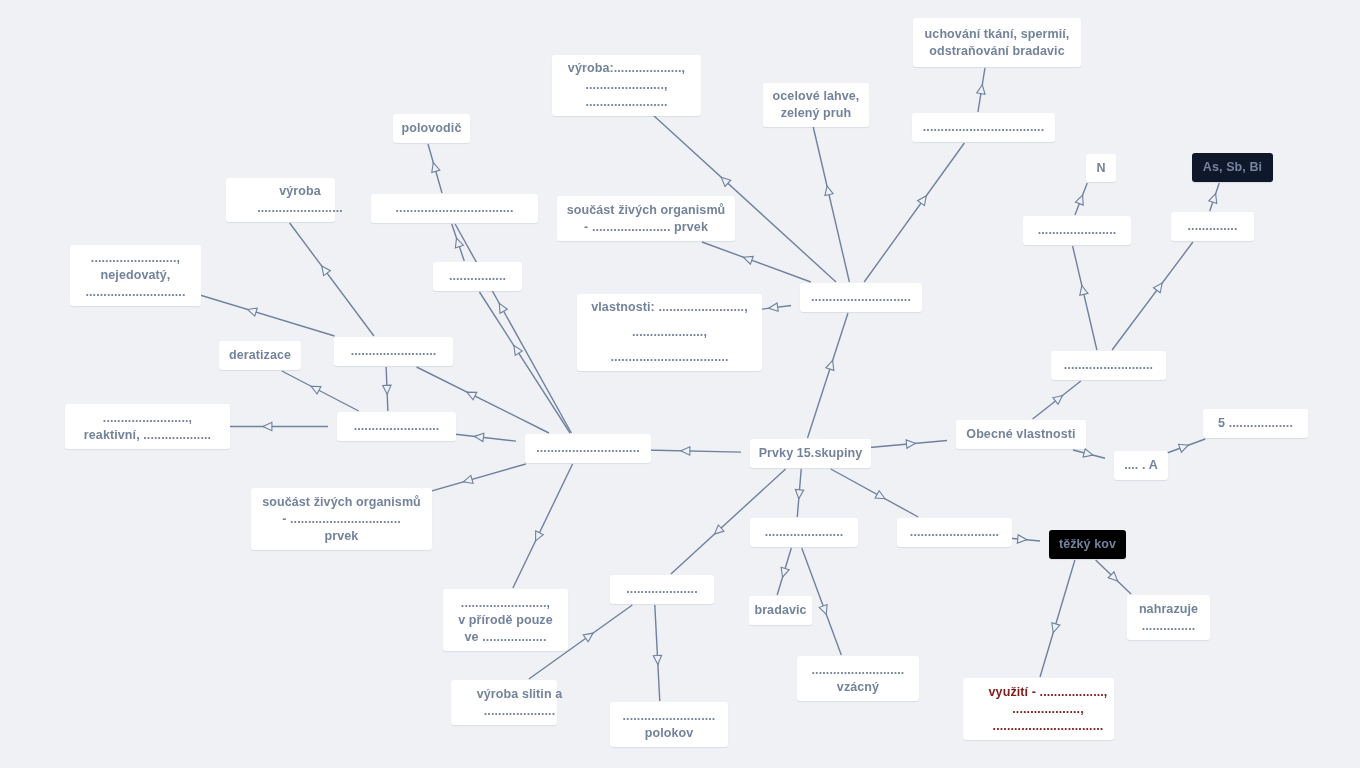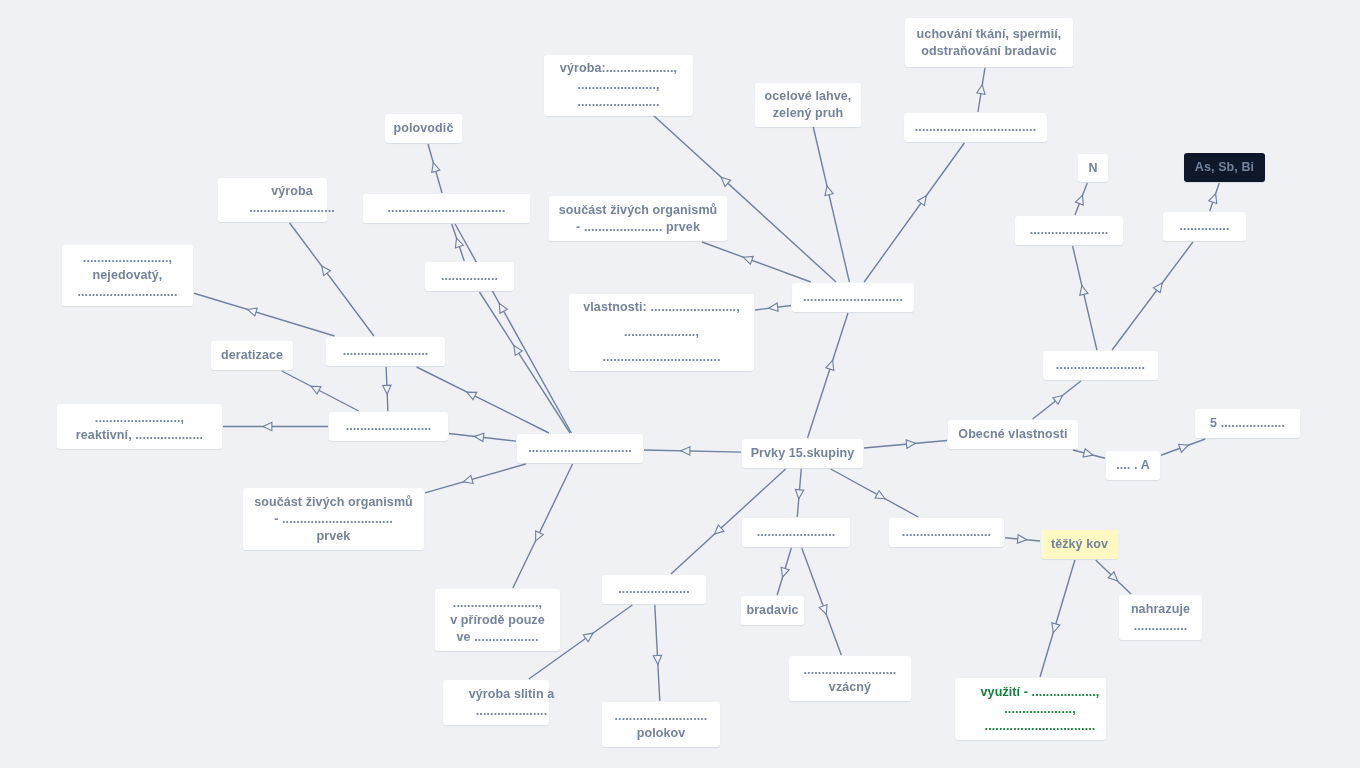--- a/index.html
+++ b/index.html
@@ -35,20 +35,21 @@
     border-radius: 3px;
     box-sizing: border-box;
     display: flex;
     flex-direction: column;
     align-items: center;
     justify-content: center;
     padding: 5px 9px;
     box-shadow: 0 1px 1px rgba(120,135,160,0.18);
     white-space: pre;
     letter-spacing: 0.1px;
+    margin-left: 8px;
   }
   .node .ln { display: block; }
 </style>
 </head>
 <body>
 
 <div id="canvas">
   <svg id="edges" viewBox="0 0 1360 768" xmlns="http://www.w3.org/2000/svg">
       <g>
         <line x1="741" y1="452.1179775280899" x2="644" y2="449.938202247191" stroke="#6f819f" stroke-width="1.4"></line>
@@ -229,22 +230,22 @@
     <div class="node" style="left: 57px; top: 404px; width: 165px; min-height: 45px; color: rgb(116, 131, 156); background: rgb(255, 255, 255);"><span class="ln">........................,</span><span class="ln">reaktivní, ...................</span></div>
     <div class="node" style="left: 329px; top: 412px; width: 119px; min-height: 29px; color: rgb(116, 131, 156); background: rgb(255, 255, 255);"><span class="ln">........................</span></div>
     <div class="node" style="left: 1195px; top: 409px; width: 105px; min-height: 29px; color: rgb(116, 131, 156); background: rgb(255, 255, 255);"><span class="ln">5 ..................</span></div>
     <div class="node" style="left: 948px; top: 420px; width: 130px; min-height: 29px; color: rgb(116, 131, 156); background: rgb(255, 255, 255);"><span class="ln">Obecné vlastnosti</span></div>
     <div class="node" style="left: 517px; top: 434px; width: 126px; min-height: 29px; color: rgb(116, 131, 156); background: rgb(255, 255, 255);"><span class="ln">.............................</span></div>
     <div class="node" style="left: 742px; top: 439px; width: 121px; min-height: 29px; color: rgb(116, 131, 156); background: rgb(255, 255, 255);"><span class="ln">Prvky 15.skupiny</span></div>
     <div class="node" style="left: 1106px; top: 451px; width: 54px; min-height: 29px; color: rgb(116, 131, 156); background: rgb(255, 255, 255);"><span class="ln">.... . A</span></div>
     <div class="node" style="left: 243px; top: 488px; width: 181px; min-height: 62px; color: rgb(116, 131, 156); background: rgb(255, 255, 255);"><span class="ln">součást živých organismů</span><span class="ln">- ...............................</span><span class="ln">prvek</span></div>
     <div class="node" style="left: 742px; top: 518px; width: 108px; min-height: 29px; color: rgb(116, 131, 156); background: rgb(255, 255, 255);"><span class="ln">......................</span></div>
     <div class="node" style="left: 889px; top: 518px; width: 115px; min-height: 29px; color: rgb(116, 131, 156); background: rgb(255, 255, 255);"><span class="ln">.........................</span></div>
-    <div class="node" style="left: 1041px; top: 530px; width: 77px; min-height: 29px; color: rgb(116, 131, 156); background: #fef9c3;"><span class="ln">těžký kov</span></div>
+    <div class="node" style="left: 1041px; top: 530px; width: 77px; min-height: 29px; color: rgb(116, 131, 156); background: #000000;"><span class="ln">těžký kov</span></div>
     <div class="node" style="left: 435px; top: 589px; width: 125px; min-height: 62px; color: rgb(116, 131, 156); background: rgb(255, 255, 255);"><span class="ln">........................,</span><span class="ln">v přírodě pouze</span><span class="ln">ve ..................</span></div>
     <div class="node" style="left: 602px; top: 575px; width: 104px; min-height: 29px; color: rgb(116, 131, 156); background: rgb(255, 255, 255);"><span class="ln">....................</span></div>
     <div class="node" style="left: 741px; top: 596px; width: 63px; min-height: 29px; color: rgb(116, 131, 156); background: rgb(255, 255, 255);"><span class="ln">bradavic</span></div>
     <div class="node" style="left: 1119px; top: 595px; width: 83px; min-height: 45px; color: rgb(116, 131, 156); background: rgb(255, 255, 255);"><span class="ln">nahrazuje</span><span class="ln">...............</span></div>
     <div class="node" style="left: 789px; top: 656px; width: 122px; min-height: 45px; color: rgb(116, 131, 156); background: rgb(255, 255, 255);"><span class="ln">..........................</span><span class="ln">vzácný</span></div>
     <div class="node" style="left: 443px; top: 680px; width: 106px; min-height: 45px; color: rgb(116, 131, 156); background: rgb(255, 255, 255); padding-left: 40px;"><span class="ln">výroba slitin a</span><span class="ln">....................</span></div>
-    <div class="node" style="left: 955px; top: 678px; width: 151px; min-height: 62px; color: #15803d; background: rgb(255, 255, 255); padding-left: 28px;"><span class="ln">využití - ..................,</span><span class="ln">...................,</span><span class="ln">...............................</span></div>
+    <div class="node" style="left: 955px; top: 678px; width: 151px; min-height: 62px; color: #7f1d1d; background: rgb(255, 255, 255); padding-left: 28px;"><span class="ln">využití - ..................,</span><span class="ln">...................,</span><span class="ln">...............................</span></div>
     <div class="node" style="left: 602px; top: 702px; width: 118px; min-height: 45px; color: rgb(116, 131, 156); background: rgb(255, 255, 255);"><span class="ln">..........................</span><span class="ln">polokov</span></div>
   </div>
 
 </body></html>

